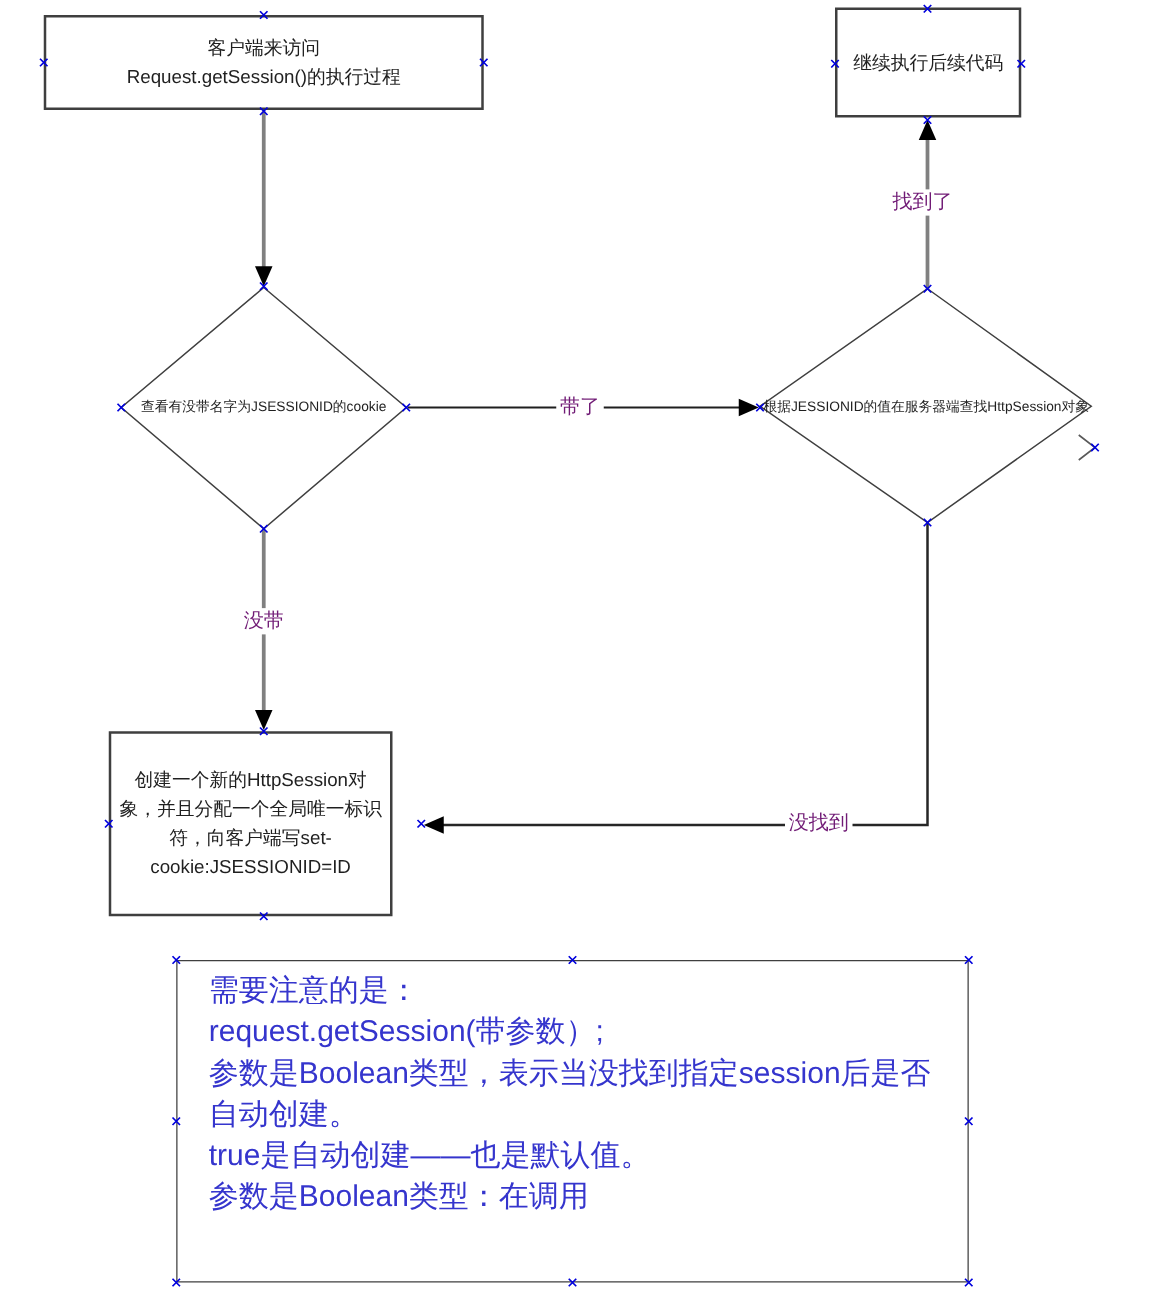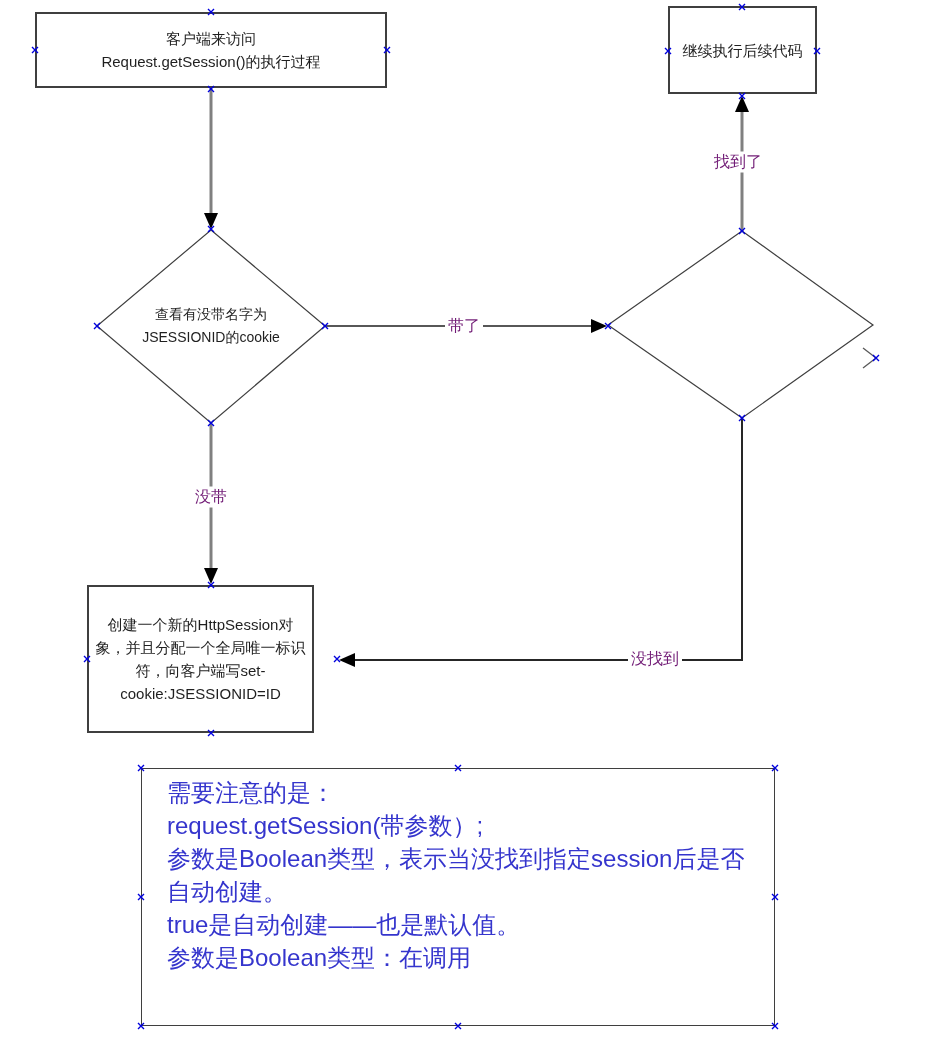--- a/index.html
+++ b/index.html
@@ -16,22 +16,22 @@
     font-size:15px;line-height:23px;text-align:center;
   }
   .note-box{
     position:absolute;z-index:1;background:#ffffff;border:1px solid #3f3f3f;
     padding:7px 6px 0 6px;
   }
   .note-line{
     font-size:24px;line-height:33px;color:#3535cd;white-space:nowrap;
   }
   .diamond-text{
-    position:absolute;z-index:3;display:flex;flex-direction:column;justify-content:center;
-    align-items:center;text-align:center;font-size:14px;line-height:23px;background:transparent;
+    position:absolute;z-index:3;display:flex;flex-direction:row;justify-content:center;
+    align-items:center;text-align:center;font-size:11px;line-height:23px;background:transparent;
   }
   .edge-label{
     position:absolute;z-index:3;transform:translate(-50%,-50%);
     background:#ffffff;padding:0 3px;font-size:16px;white-space:nowrap;color:#701a75;
   }
   .txt-line{white-space:nowrap;}
 </style>
 </head>
 <body>
 
@@ -113,19 +113,23 @@
         <path d="M138,1023 L144,1029 M138,1029 L144,1023" stroke="#0000dd" stroke-width="1.4" fill="none"></path>
         <path d="M455,1023 L461,1029 M455,1029 L461,1023" stroke="#0000dd" stroke-width="1.4" fill="none"></path>
         <path d="M772,1023 L778,1029 M772,1029 L778,1023" stroke="#0000dd" stroke-width="1.4" fill="none"></path>
       </g>
   </svg>
 
   <div class="diamond-text" style="left:101px;top:303px;width:220px;height:46px;">
     <div class="txt-line">查看有没带名字为</div>
     <div class="txt-line">JSESSIONID的cookie</div>
   </div>
+  <div class="diamond-text" style="left:610px;top:303px;width:262px;height:46px;">
+    <div class="txt-line">根据JESSIONID的值在服务器</div>
+    <div class="txt-line">端查找HttpSession对象</div>
+  </div>
 
   <div class="edge-label" style="left:738px;top:162px;">找到了</div>
   <div class="edge-label" style="left:464px;top:326px;">带了</div>
   <div class="edge-label" style="left:211px;top:497px;">没带</div>
   <div class="edge-label" style="left:655px;top:659px;">没找到</div>
 
 </div>
 
 </body></html>

